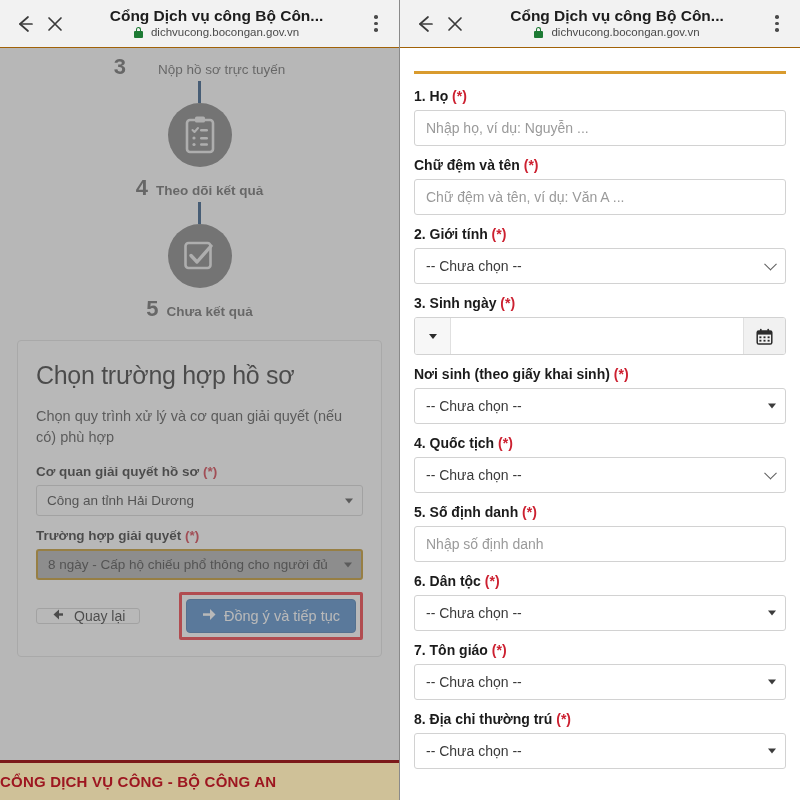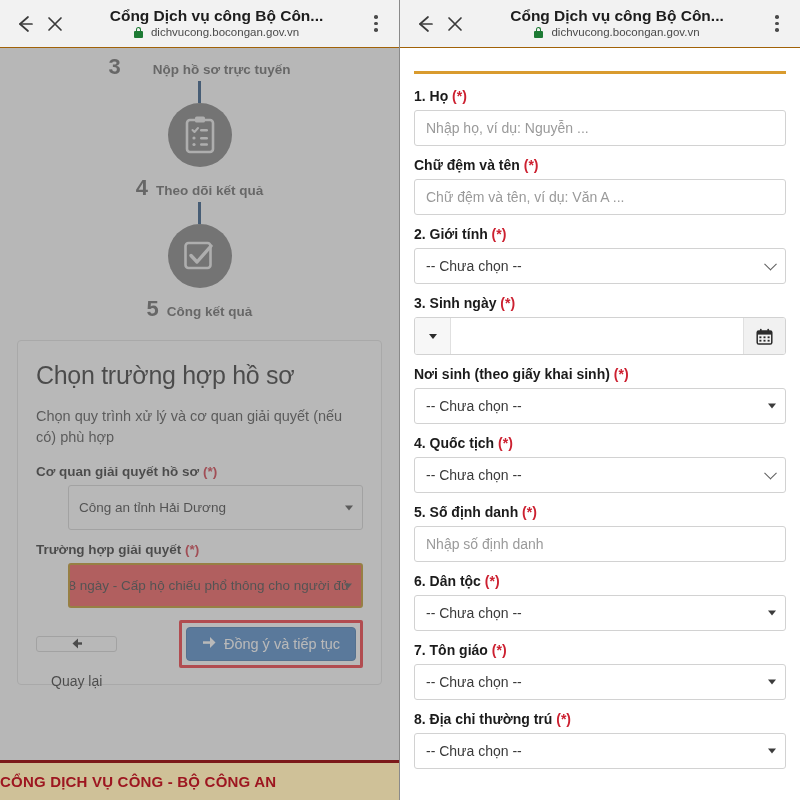--- a/index.html
+++ b/index.html
@@ -43,54 +43,54 @@
   
   .left-body { position: relative; height: 752px; background: #fbfbfb; }
   .scrim { position: absolute; inset: 0; background: rgba(120,120,120,0.52);
            z-index: 5; pointer-events: none; }
 
   .steps { padding: 8px 0 4px; }
   .step-row { display: flex; align-items: baseline; justify-content: center;
               gap: 8px; }
   .step-num { font-size: 22px; font-weight: 700; color: #555; line-height: 1; }
   .step-label { font-size: 13.5px; font-weight: 700; color: #555; }
-  .step-label.light { font-weight: 700; margin-left: 24px; }
+  .step-label.light { font-weight: 400; margin-left: 24px; }
   .connector { width: 3px; height: 22px; background: #123f72; margin: 3px auto 0; }
   .step-circle { width: 64px; height: 64px; border-radius: 50%; background: #6f6f6f;
                  margin: 0 auto; display: flex; align-items: center;
                  justify-content: center; }
   .step-circle svg { display: block; }
   .step-gap { height: 10px; }
 
   .card { position: absolute; left: 17px; right: 17px; top: 292px;
           background: #fdfdfd; border: 1px solid #dedede; border-radius: 4px;
           padding: 20px 18px 16px; }
   .card-title { font-size: 25px; font-weight: 400; color: #1b1b1b;
                 letter-spacing: -0.3px; margin-bottom: 16px; }
   .card-sub { font-size: 14.5px; color: #3a3a3a; line-height: 1.45;
               margin-bottom: 16px; }
   .l-label { font-size: 13.5px; font-weight: 700; color: #1b1b1b;
              margin-bottom: 6px; }
   .l-label .req { color: #cc2030; font-weight: 700; }
-  .l-select { height: 45px; border: 1px solid #cfcfcf; border-radius: 3px;
+  .l-select { height: 31px; border: 1px solid #cfcfcf; border-radius: 3px;
               background: #fcfcfc; display: flex; align-items: center;
               padding: 0 24px 0 10px; font-size: 13.5px; color: #2b2b2b;
               position: relative; margin-bottom: 12px; white-space: nowrap;
-              overflow: hidden; margin-left: 32px; }
-  .l-select.gold { border: 2px solid #b8860b; background: #ef4444; justify-content: center; }
+              overflow: hidden; }
+  .l-select.gold { border: 2px solid #b8860b; background: #a3a3a3; }
   .caret-solid { position: absolute; right: 9px; top: 50%;
                  transform: translateY(-50%); width: 0; height: 0;
                  border-left: 4.5px solid transparent;
                  border-right: 4.5px solid transparent;
                  border-top: 5.5px solid #3c3c3c; }
   .btn-row { display: flex; align-items: center; justify-content: space-between;
              margin-top: 8px; }
   .btn-back { border: 1px solid #cfcfcf; border-radius: 3px; background: #fcfcfc;
               height: 16px; padding: 0 14px; font-size: 14px; color: #1b1b1b;
-              display: flex; align-items: center; gap: 20px; font-weight: 400; flex-direction: column; }
+              display: flex; align-items: center; gap: 10px; font-weight: 400; }
   .annot { border: 3px solid #ee1c25; background: #ffffff; padding: 4px;
            border-radius: 2px; }
   .btn-primary { background: #3a7ac0; color: #fff; border: 1px solid #2f6aa8;
                  border-radius: 4px; height: 34px; padding: 0 15px;
                  font-size: 14.5px; display: flex; align-items: center; gap: 7px;
                  white-space: nowrap; }
 
   .footer { position: absolute; left: 0; right: 0; bottom: 0; height: 40px;
             background: #cfc198; border-top: 3px solid #7c1a1a;
             display: flex; align-items: center; justify-content: flex-start; z-index: 7; }
@@ -195,21 +195,21 @@
         <div class="connector"></div>
         <div class="step-circle">
           <svg width="38" height="38" viewBox="0 0 38 38">
             <rect x="4.5" y="6" width="25" height="25" rx="3" fill="none" stroke="#e8e8e8" stroke-width="2.6"></rect>
             <path d="M10 18.5 l6 6.5 l14 -16" fill="none" stroke="#e8e8e8" stroke-width="3.4" stroke-linecap="round" stroke-linejoin="round"></path>
           </svg>
         </div>
         <div class="step-gap"></div>
         <div class="step-row">
           <span class="step-num">5</span>
-          <span class="step-label">Công kết quả</span>
+          <span class="step-label">Chưa kết quả</span>
         </div>
       </div>
 
       <div class="card">
         <div class="card-title">Chọn trường hợp hồ sơ</div>
         <div class="card-sub">Chọn quy trình xử lý và cơ quan giải quyết (nếu có) phù hợp</div>
 
         <div class="l-label">
           <span>Cơ quan giải quyết hồ sơ</span>
           <span class="req">(*)</span>

